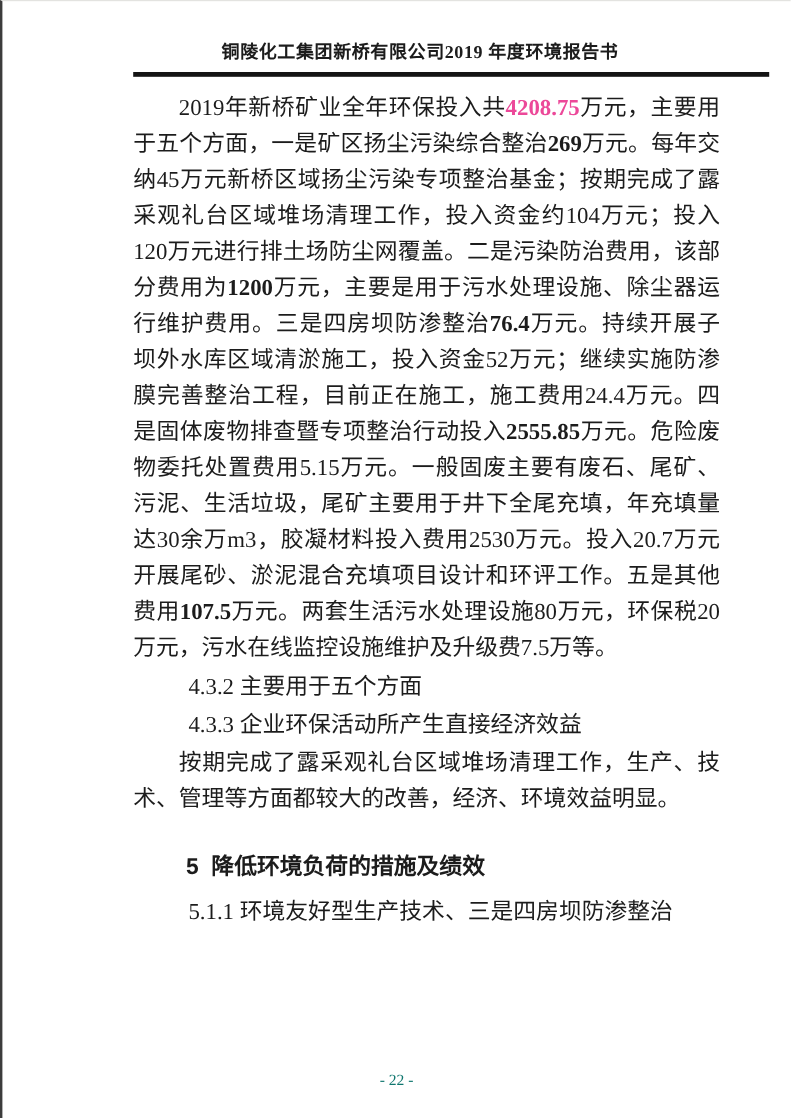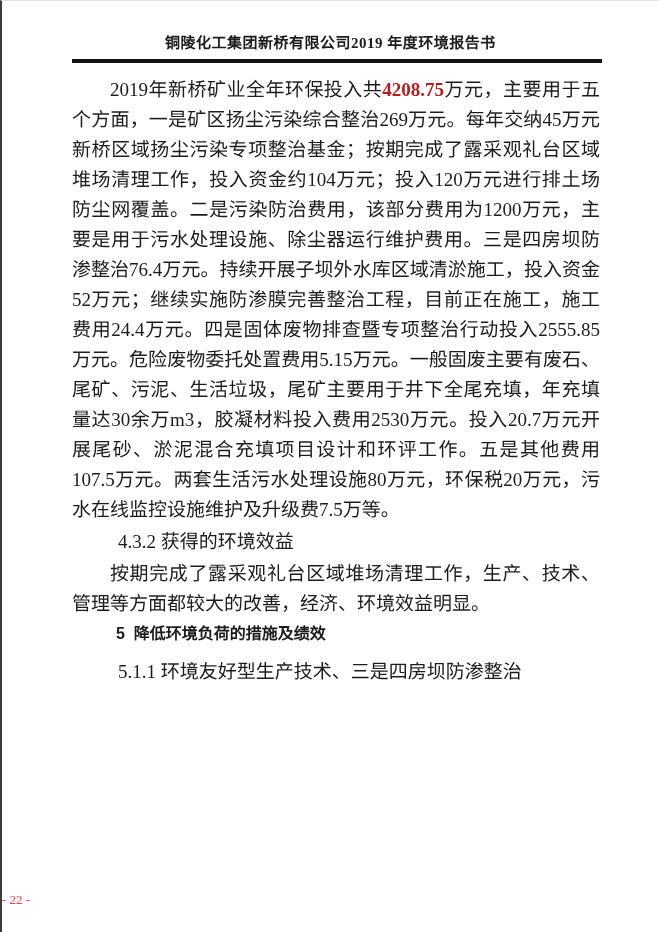--- a/index.html
+++ b/index.html
@@ -7,20 +7,21 @@
     position: relative;
     width: 659px;
     height: 932px;
     box-sizing: border-box;
     background: #ffffff;
     border-left: 2px solid #3c3c3c;
     border-top: 1px solid #e3e3e0;
     font-family: "Liberation Serif", "DejaVu Serif", serif;
     color: #1c1c1c;
     overflow: hidden;
+    padding-left: 39px;
   }
   .header-title {
     padding-top: 30px;
     text-align: center;
     font-size: 15px;
     font-weight: 700;
     letter-spacing: 0.5px;
   }
   .header-rule {
     margin: 7px 0 0 70px;
@@ -35,58 +36,59 @@
     text-align: justify;
     text-justify: inter-ideograph;
   }
   .para { margin: 0; text-indent: 38px; }
   .heading {
     margin: 2px 0;
     text-indent: 46px;
     white-space: pre-wrap;
   }
   .heading-bold {
-    margin: 0 0 6px 0;
+    margin: 26px 0 6px 0;
     text-indent: 44px;
     font-weight: 700;
     white-space: pre-wrap;
     font-family: "Liberation Sans", "DejaVu Sans", sans-serif;
-    font-size: 16px;
+    font-size: 19px;
   }
   .heading-sub2 { margin: 8px 0; }
-  .b { font-weight: 400; }
-  .red { font-weight: 700; color: #b91c1c; }
+  .b { font-weight: 700; }
+  .red { font-weight: 700; color: #ec4899; }
   sub { font-size: 13px; line-height: 0; }
   .footer {
     position: absolute;
     bottom: 24px;
     left: 0;
     width: 100%;
-    text-align: left;
+    text-align: center;
     font-size: 13px;
-    color: #ef4444;
+    color: #0f766e;
   }
 </style>
 </head>
 <body>
 
 <div class="page">
 
   <div>
     <div class="header-title">铜陵化工集团新桥有限公司2019 年度环境报告书</div>
     <div class="header-rule"></div>
   </div>
 
   <div class="content">
 
     <p class="para"><span>2019年新桥矿业全年环保投入共</span><span class="red">4208.75</span><span>万元，主要用于五个方面，一是矿区扬尘污染综合整治</span><span class="b">269</span><span>万元。每年交纳45万元新桥区域扬尘污染专项整治基金；按期完成了露采观礼台区域堆场清理工作，投入资金约104万元；投入120万元进行排土场防尘网覆盖。二是污染防治费用，该部分费用为</span><span class="b">1200</span><span>万元，主要是用于污水处理设施、除尘器运行维护费用。三是四房坝防渗整治</span><span class="b">76.4</span><span>万元。持续开展子坝外水库区域清淤施工，投入资金52万元；继续实施防渗膜完善整治工程，目前正在施工，施工费用24.4万元。四是固体废物排查暨专项整治行动投入</span><span class="b">2555.85</span><span>万元。危险废物委托处置费用5.15万元。一般固废主要有废石、尾矿、污泥、生活垃圾，尾矿主要用于井下全尾充填，年充填量达30余万m3，胶凝材料投入费用2530万元。投入20.7万元开展尾砂、淤泥混合充填项目设计和环评工作。五是其他费用</span><span class="b">107.5</span><span>万元。两套生活污水处理设施80万元，环保税20万元，污水在线监控设施维护及升级费7.5万等。</span></p>
 
-    <p class="heading">4.3.2 获得的环境效益</p>
+    <p class="heading">4.3.2 主要用于五个方面</p>
 
 
+    <p class="heading">4.3.3 企业环保活动所产生直接经济效益</p>
 
     <p class="para">按期完成了露采观礼台区域堆场清理工作，生产、技术、管理等方面都较大的改善，经济、环境效益明显。</p>
 
     <p class="heading-bold">5  降低环境负荷的措施及绩效</p>
 
 
     <p class="heading heading-sub2">5.1.1 环境友好型生产技术、三是四房坝防渗整治</p>
 
   </div>
 

